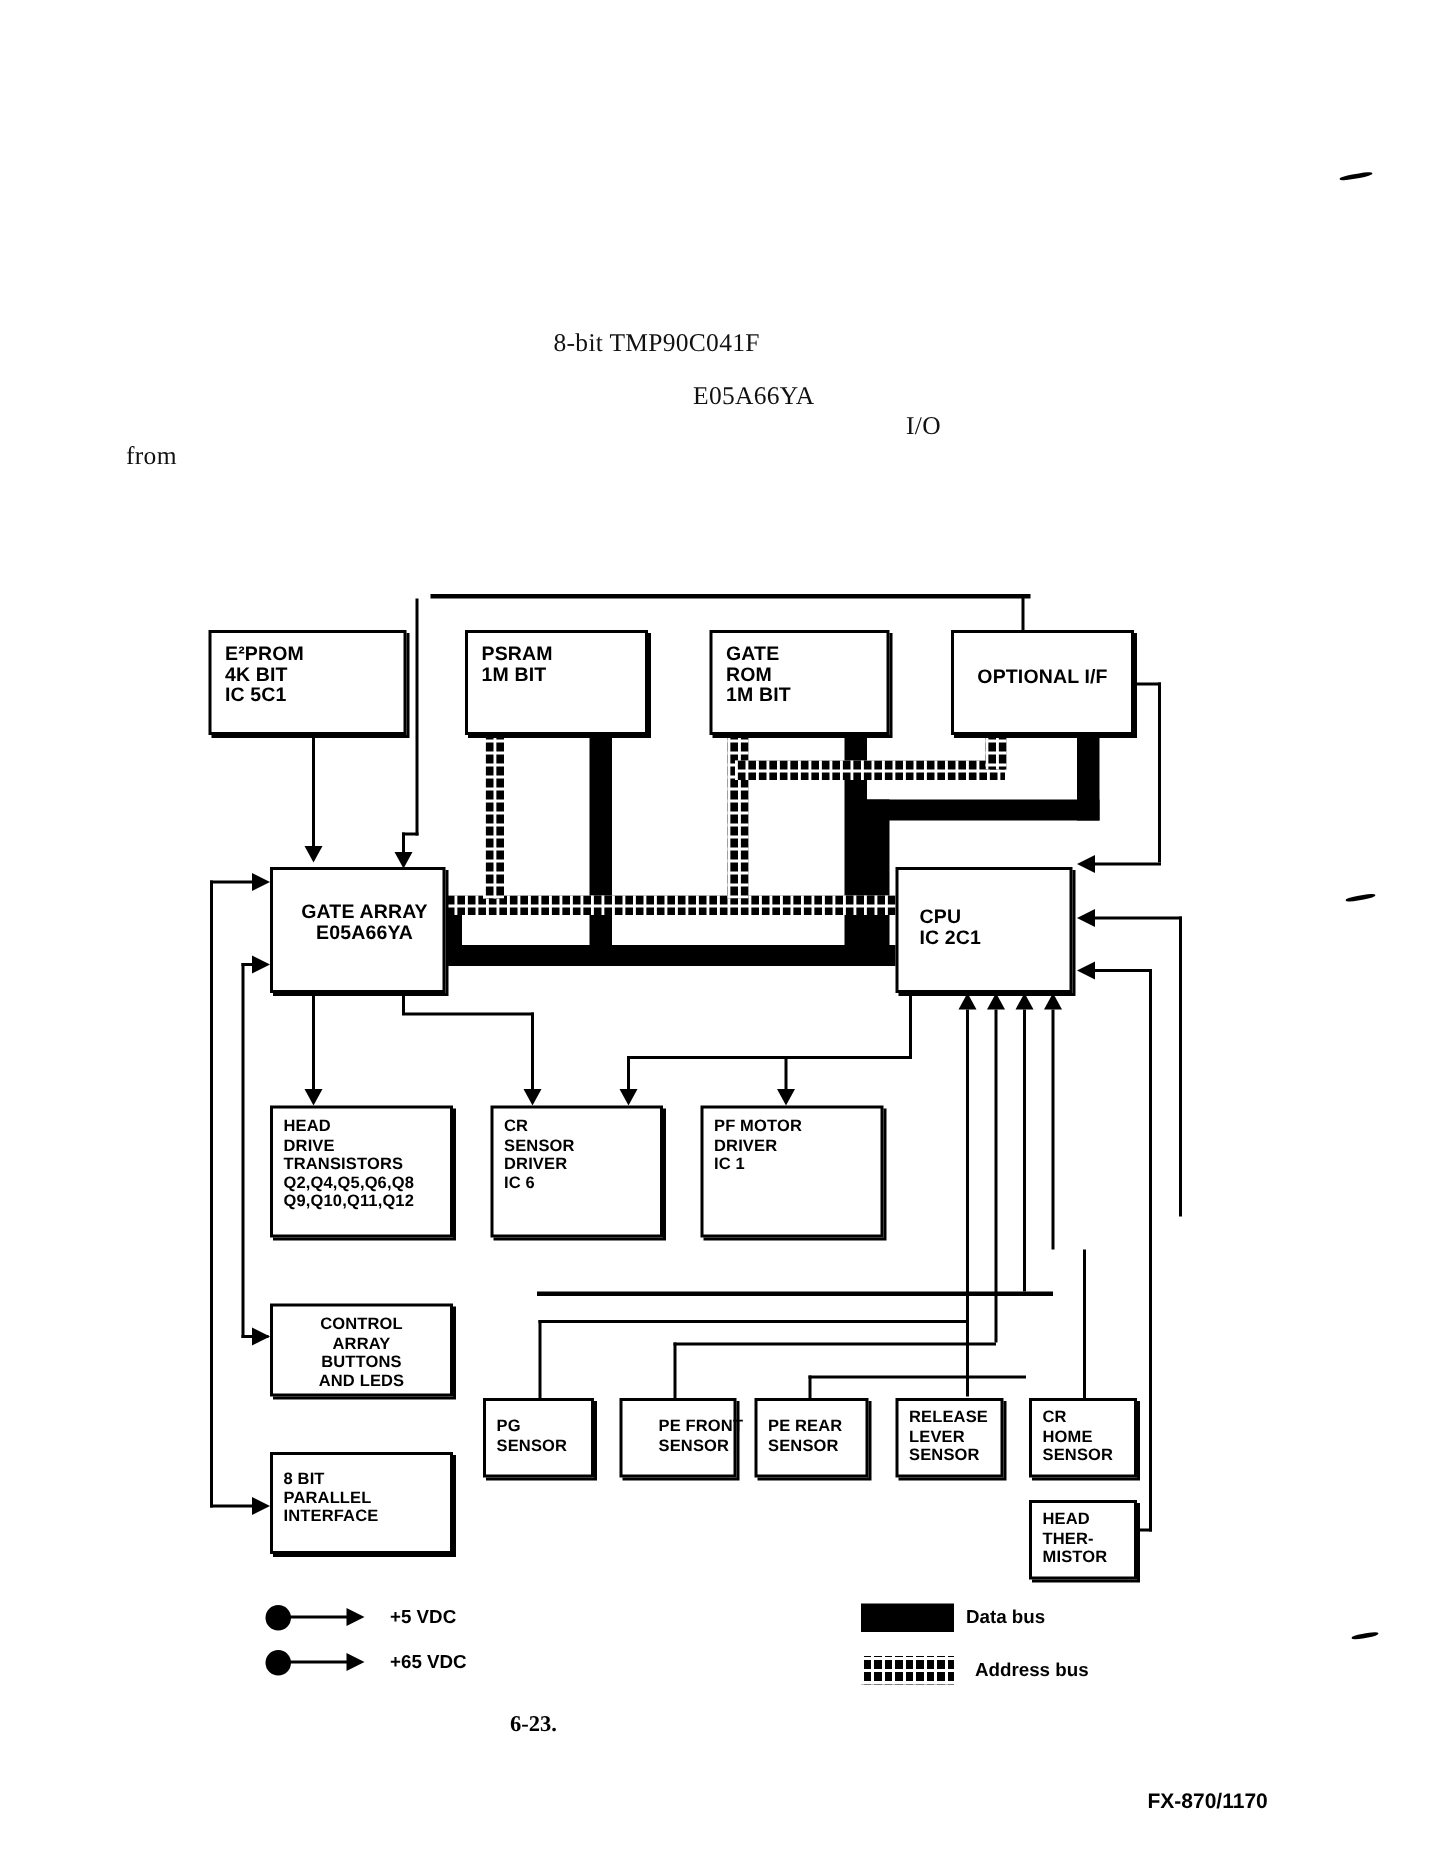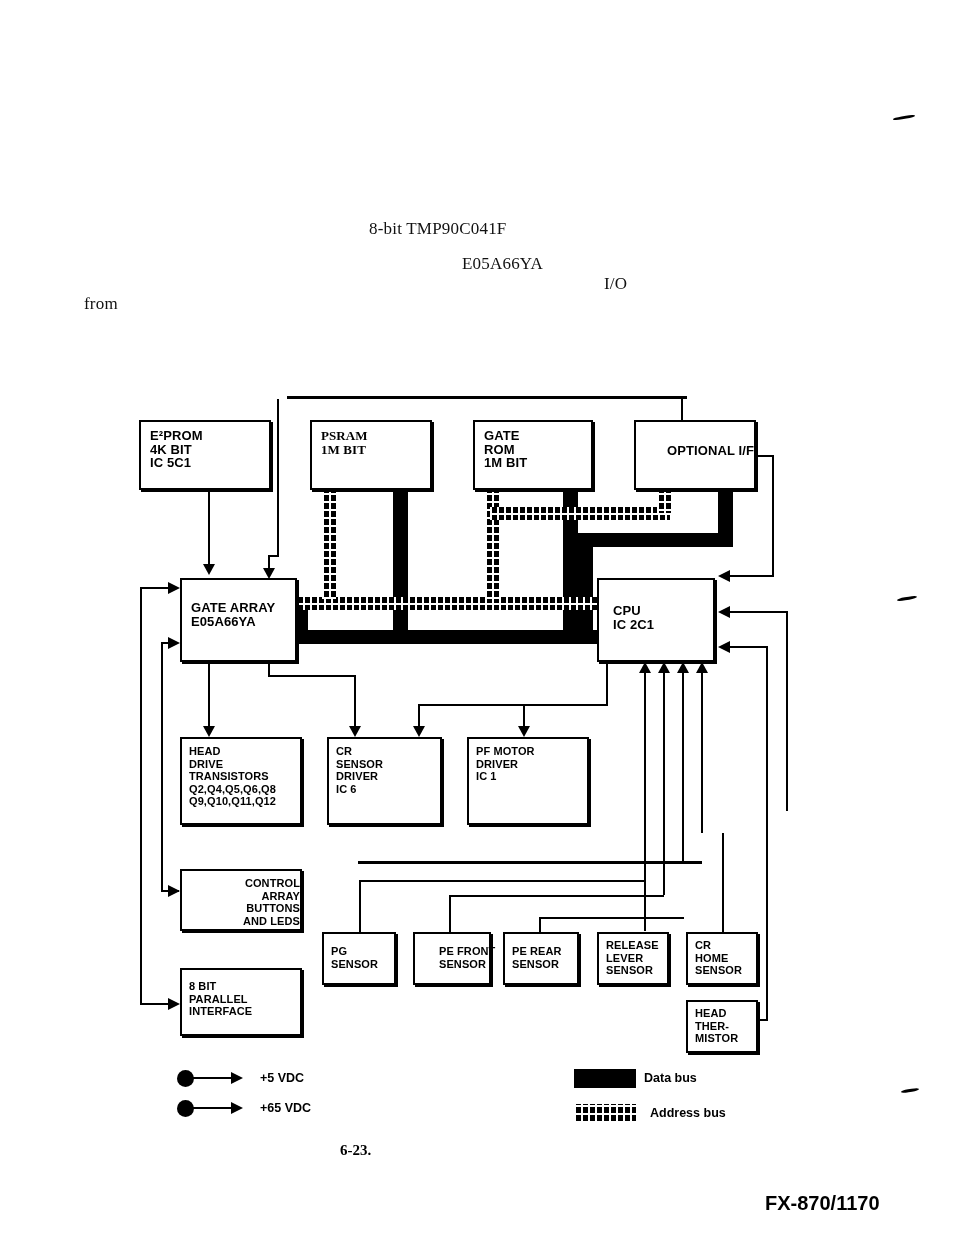--- a/index.html
+++ b/index.html
@@ -23,21 +23,21 @@
     box-sizing:border-box;
     font-weight:bold;
     font-size:13px;
     line-height:13.5px;
     letter-spacing:.1px;
     padding:7px 0 0 9px;
     z-index:6;
   }
   .box.shadow{box-shadow:2px 2px 0 #000;}
   .box .ln{display:block;white-space:nowrap;}
-  .box.center{padding-left:0;text-align:right;}
+  .box.center{padding-left:0;text-align:center;}
   .box.tight{padding-top:6px;padding-left:7px;font-size:11px;line-height:12.5px;}
 
   
   .wire{position:absolute;background:#000;z-index:3;}
   .wh{height:2px;}
   .wv{width:2px;}
 
   
   .dbus{position:absolute;background:#000;z-index:4;}
 
@@ -66,21 +66,21 @@
   .lg-label{position:absolute;font-weight:bold;font-size:12.5px;white-space:nowrap;}
   .lg-dot{position:absolute;width:17px;height:17px;border-radius:50%;background:#000;}
   .lg-swatch{position:absolute;width:62px;height:19px;background:#000;}
   .lg-swatch.hatch{
     background-image:
       repeating-linear-gradient(90deg,#fff 0 2px,transparent 2px 7px),
       repeating-linear-gradient(0deg,#fff 0 2px,transparent 2px 8px);
   }
 
   .caption{position:absolute;font-weight:bold;font-size:15px;font-family:"Liberation Serif",serif;}
-  .footer{position:absolute;font-weight:bold;font-size:20px;}
+  .footer{position:absolute;font-weight:bold;font-size:14px;}
   .speck{position:absolute;background:#000;border-radius:40%;}
 </style>
 </head>
 <body>
 
 <div class="abs serif" style="left:369px;top:219px;">8-bit TMP90C041F</div>
 <div class="abs serif" style="left:462px;top:254px;">E05A66YA</div>
 <div class="abs serif" style="left:604px;top:274px;">I/O</div>
 <div class="abs serif" style="left:84px;top:294px;">from</div>
 
@@ -111,21 +111,21 @@
 <div class="abus v" style="left:485px;top:487px;width:14px;height:112px;"></div>
 <div class="abus" style="left:490px;top:507px;width:180px;height:13px;"></div>
 <div class="abus v" style="left:657px;top:487px;width:14px;height:26px;"></div>
 
 <div class="box shadow" style="left:139px;top:420px;width:132px;height:70px;">
   <span class="ln">E²PROM</span>
   <span class="ln">4K BIT</span>
   <span class="ln">IC 5C1</span>
 </div>
 
-<div class="box shadow" style="left:310px;top:420px;width:122px;height:70px;font-family:Liberation Serif, serif;">
+<div class="box shadow" style="left:310px;top:420px;width:122px;height:70px;">
   <span class="ln">PSRAM</span>
   <span class="ln">1M BIT</span>
 </div>
 
 <div class="box shadow" style="left:473px;top:420px;width:120px;height:70px;">
   <span class="ln">GATE</span>
   <span class="ln">ROM</span>
   <span class="ln">1M BIT</span>
 </div>
 
@@ -134,21 +134,21 @@
 </div>
 
 <div class="wire wv" style="left:208px;top:490px;height:78px;"></div>
 <div class="arr down" style="left:203px;top:564px;"></div>
 
 <div class="wire wv" style="left:772px;top:455px;height:120px;"></div>
 <div class="wire wh" style="left:756px;top:455px;width:18px;"></div>
 <div class="wire wh" style="left:728px;top:575px;width:46px;"></div>
 <div class="arr left" style="left:718px;top:570px;"></div>
 
-<div class="box shadow" style="left:180px;top:578px;width:117px;height:84px;padding-top:21px;">
+<div class="box shadow" style="left:180px;top:578px;width:117px;height:84px;padding-top:21px;text-align:center;">
   <span class="ln">GATE ARRAY</span>
   <span class="ln">E05A66YA</span>
 </div>
 
 <div class="box shadow" style="left:597px;top:578px;width:118px;height:84px;padding-top:24px;padding-left:14px;">
   <span class="ln">CPU</span>
   <span class="ln">IC 2C1</span>
 </div>
 
 <div class="wire wh" style="left:728px;top:611px;width:60px;"></div>

